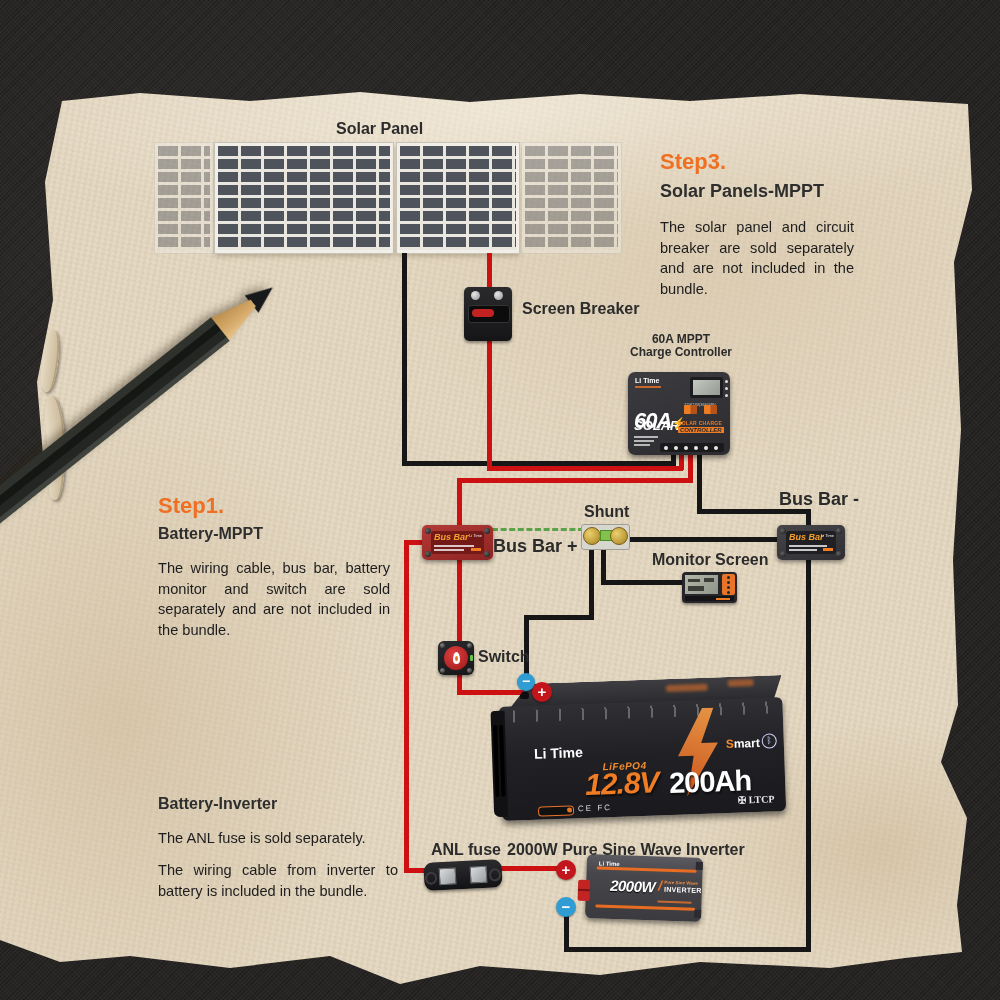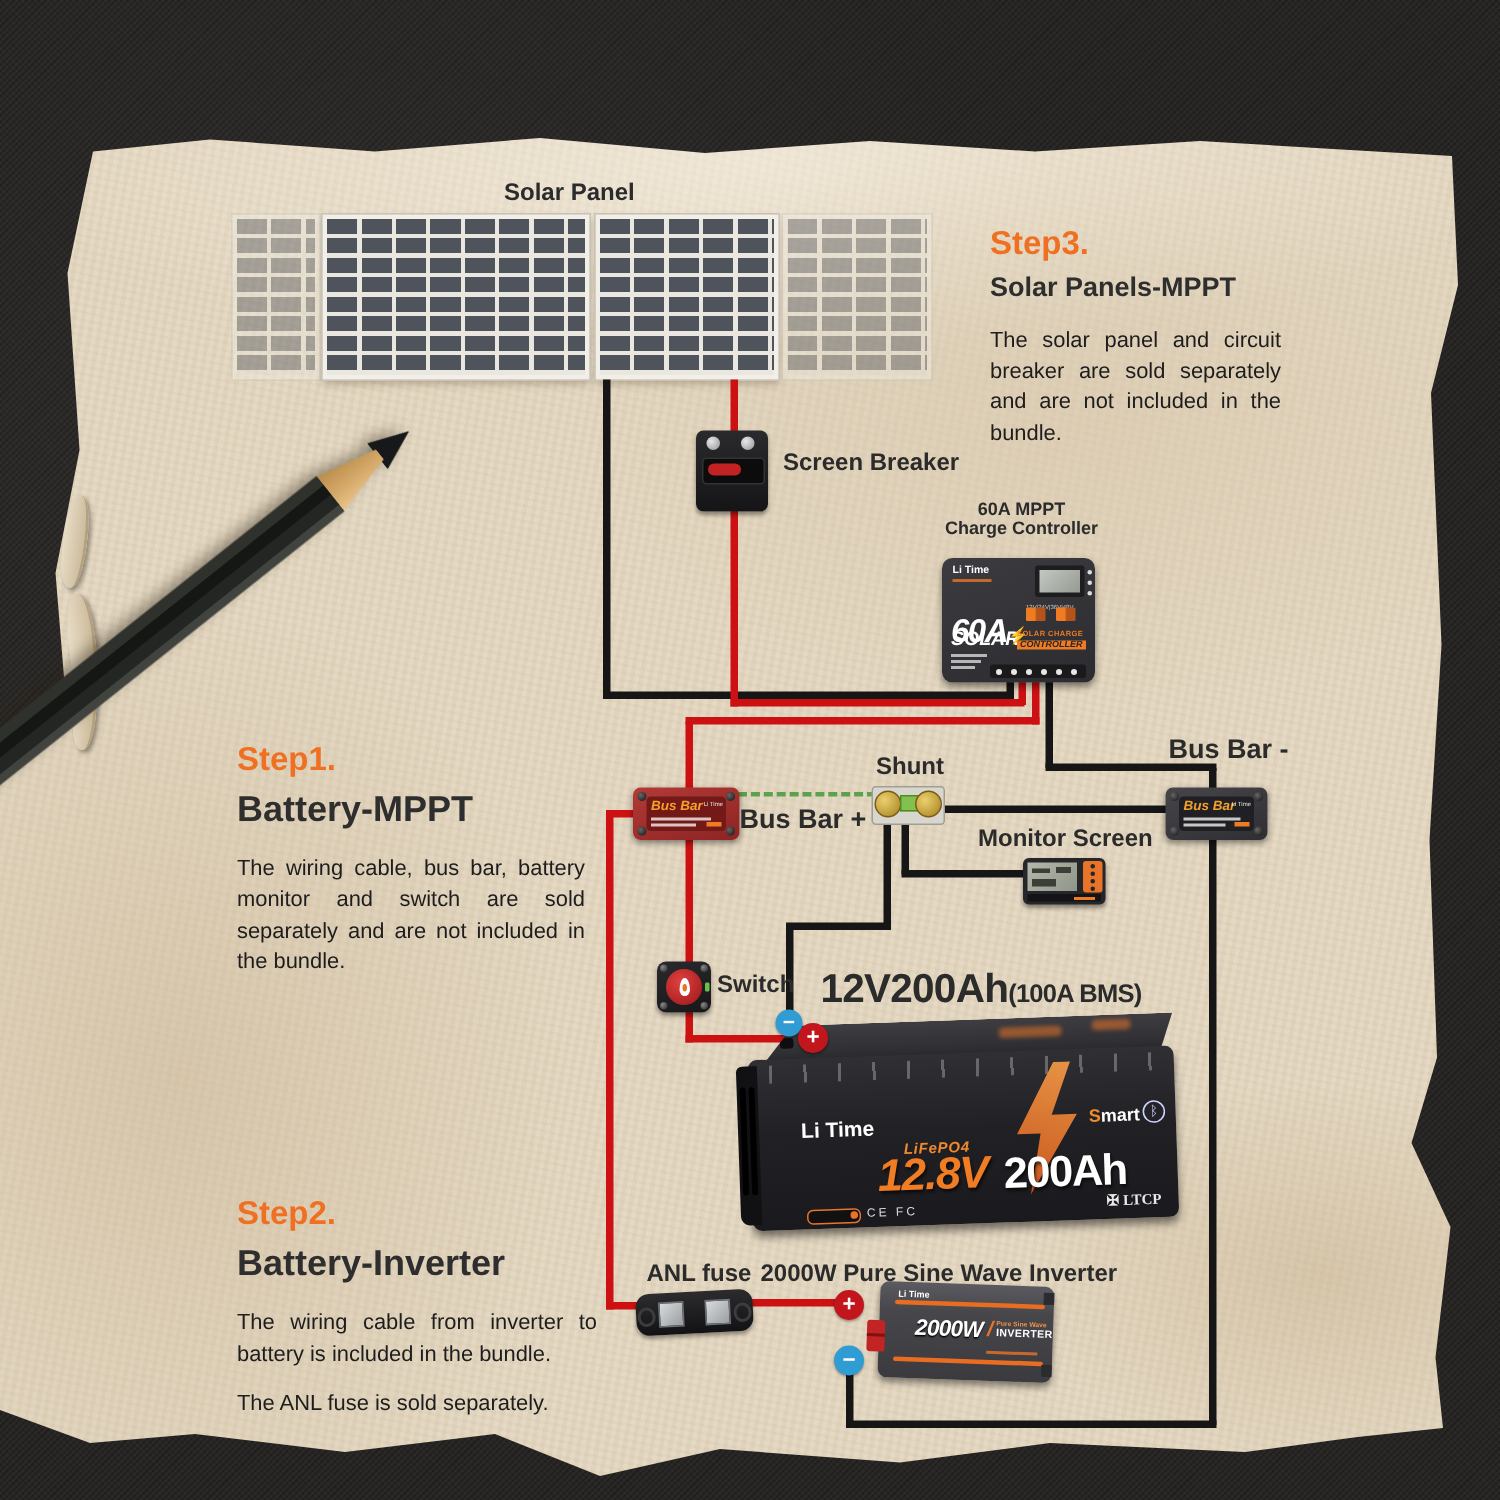--- a/index.html
+++ b/index.html
@@ -149,21 +149,21 @@
   .inv .slash{position:absolute;left:72px;top:21px;font-size:14px;font-style:italic;color:#e8742a;font-weight:700;}
   .inv .t1{position:absolute;left:78px;top:23px;font-size:4.5px;font-weight:700;color:#f0914a;white-space:nowrap;}
   .inv .t2{position:absolute;left:78px;top:29px;font-size:7px;font-weight:700;color:#fff;letter-spacing:.3px;}
   .inv .micro{position:absolute;right:10px;top:44px;width:34px;height:2px;background:#e8742a;opacity:.8;}
   .inv .redterm{position:absolute;left:0;top:26px;width:12px;height:21px;background:#c22424;border-radius:2px;}
   .inv .redterm i{position:absolute;left:0;top:9px;width:12px;height:2px;background:#7d1212;}
   .inv .tab{position:absolute;right:0px;width:7px;height:8px;background:#2c2c30;}
   
   .step{position:absolute;z-index:6;}
   .step .sid{font-size:22px;font-weight:800;color:#ef7022;margin:0 0 2px 0;}
-  .step .shead{font-size:24px;font-weight:700;color:#2e2e2e;margin:0 0 12px 0;}
+  .step .shead{font-size:16px;font-weight:700;color:#2e2e2e;margin:0 0 12px 0;}
   .step p{font-size:14.6px;line-height:1.42;color:#1d1d1d;margin:0 0 12px 0;text-align:justify;}
   
   .ctrl-label{position:absolute;left:599px;top:333px;width:164px;text-align:center;z-index:6;color:#2b2b2b;font-weight:700;font-size:12px;line-height:1.1;}
 </style>
 </head>
 <body>
 
 <div class="stage">
 
 
@@ -329,21 +329,20 @@
     <div class="screw" style="left:2px;bottom:2px;"></div>
       <div class="screw" style="right:2px;bottom:2px;"></div>
     <div class="knob"></div>
     <div class="flame">
         <i></i>
       </div>
     <div class="led"></div>
   </div>
   <div class="lbl" style="left:478px;top:648px;">Switch</div>
 
-  <div class="lbl" style="left:547px;top:644px;font-size:27px;letter-spacing:-.5px;"><span>12V200Ah</span><span style="font-size:17px;">(100A BMS)</span></div>
 
   <div class="battery">
     <div class="batt-top">
       <div class="smudge" style="left:168px;top:6px;width:42px;"></div>
       <div class="smudge" style="left:230px;top:3px;width:26px;"></div>
       <div class="nub" style="left:22px;top:8px;width:9px;height:7px;"></div>
       <div class="nub" style="left:42px;top:6px;width:9px;height:7px;"></div>
     </div>
     <div class="batt-front">
       <div class="batt-vents"></div>
@@ -404,19 +403,18 @@
     <p>The solar panel and circuit breaker are sold separately and are not included in the bundle.</p>
   </div>
 
   <div class="step" style="left:158px;top:490px;width:232px;">
     <p class="sid">Step1.</p>
     <p class="shead">Battery-MPPT</p>
     <p>The wiring cable, bus bar, battery monitor and switch are sold separately and are not included in the bundle.</p>
   </div>
 
   <div class="step" style="left:158px;top:793px;width:240px;">
-    <p class="sid">Step2.</p>
     <p class="shead">Battery-Inverter</p>
+    <p>The ANL fuse is sold separately.</p>
     <p>The wiring cable from inverter to battery is included in the bundle.</p>
-    <p>The ANL fuse is sold separately.</p>
   </div>
 
 </div>
 
 </body></html>

